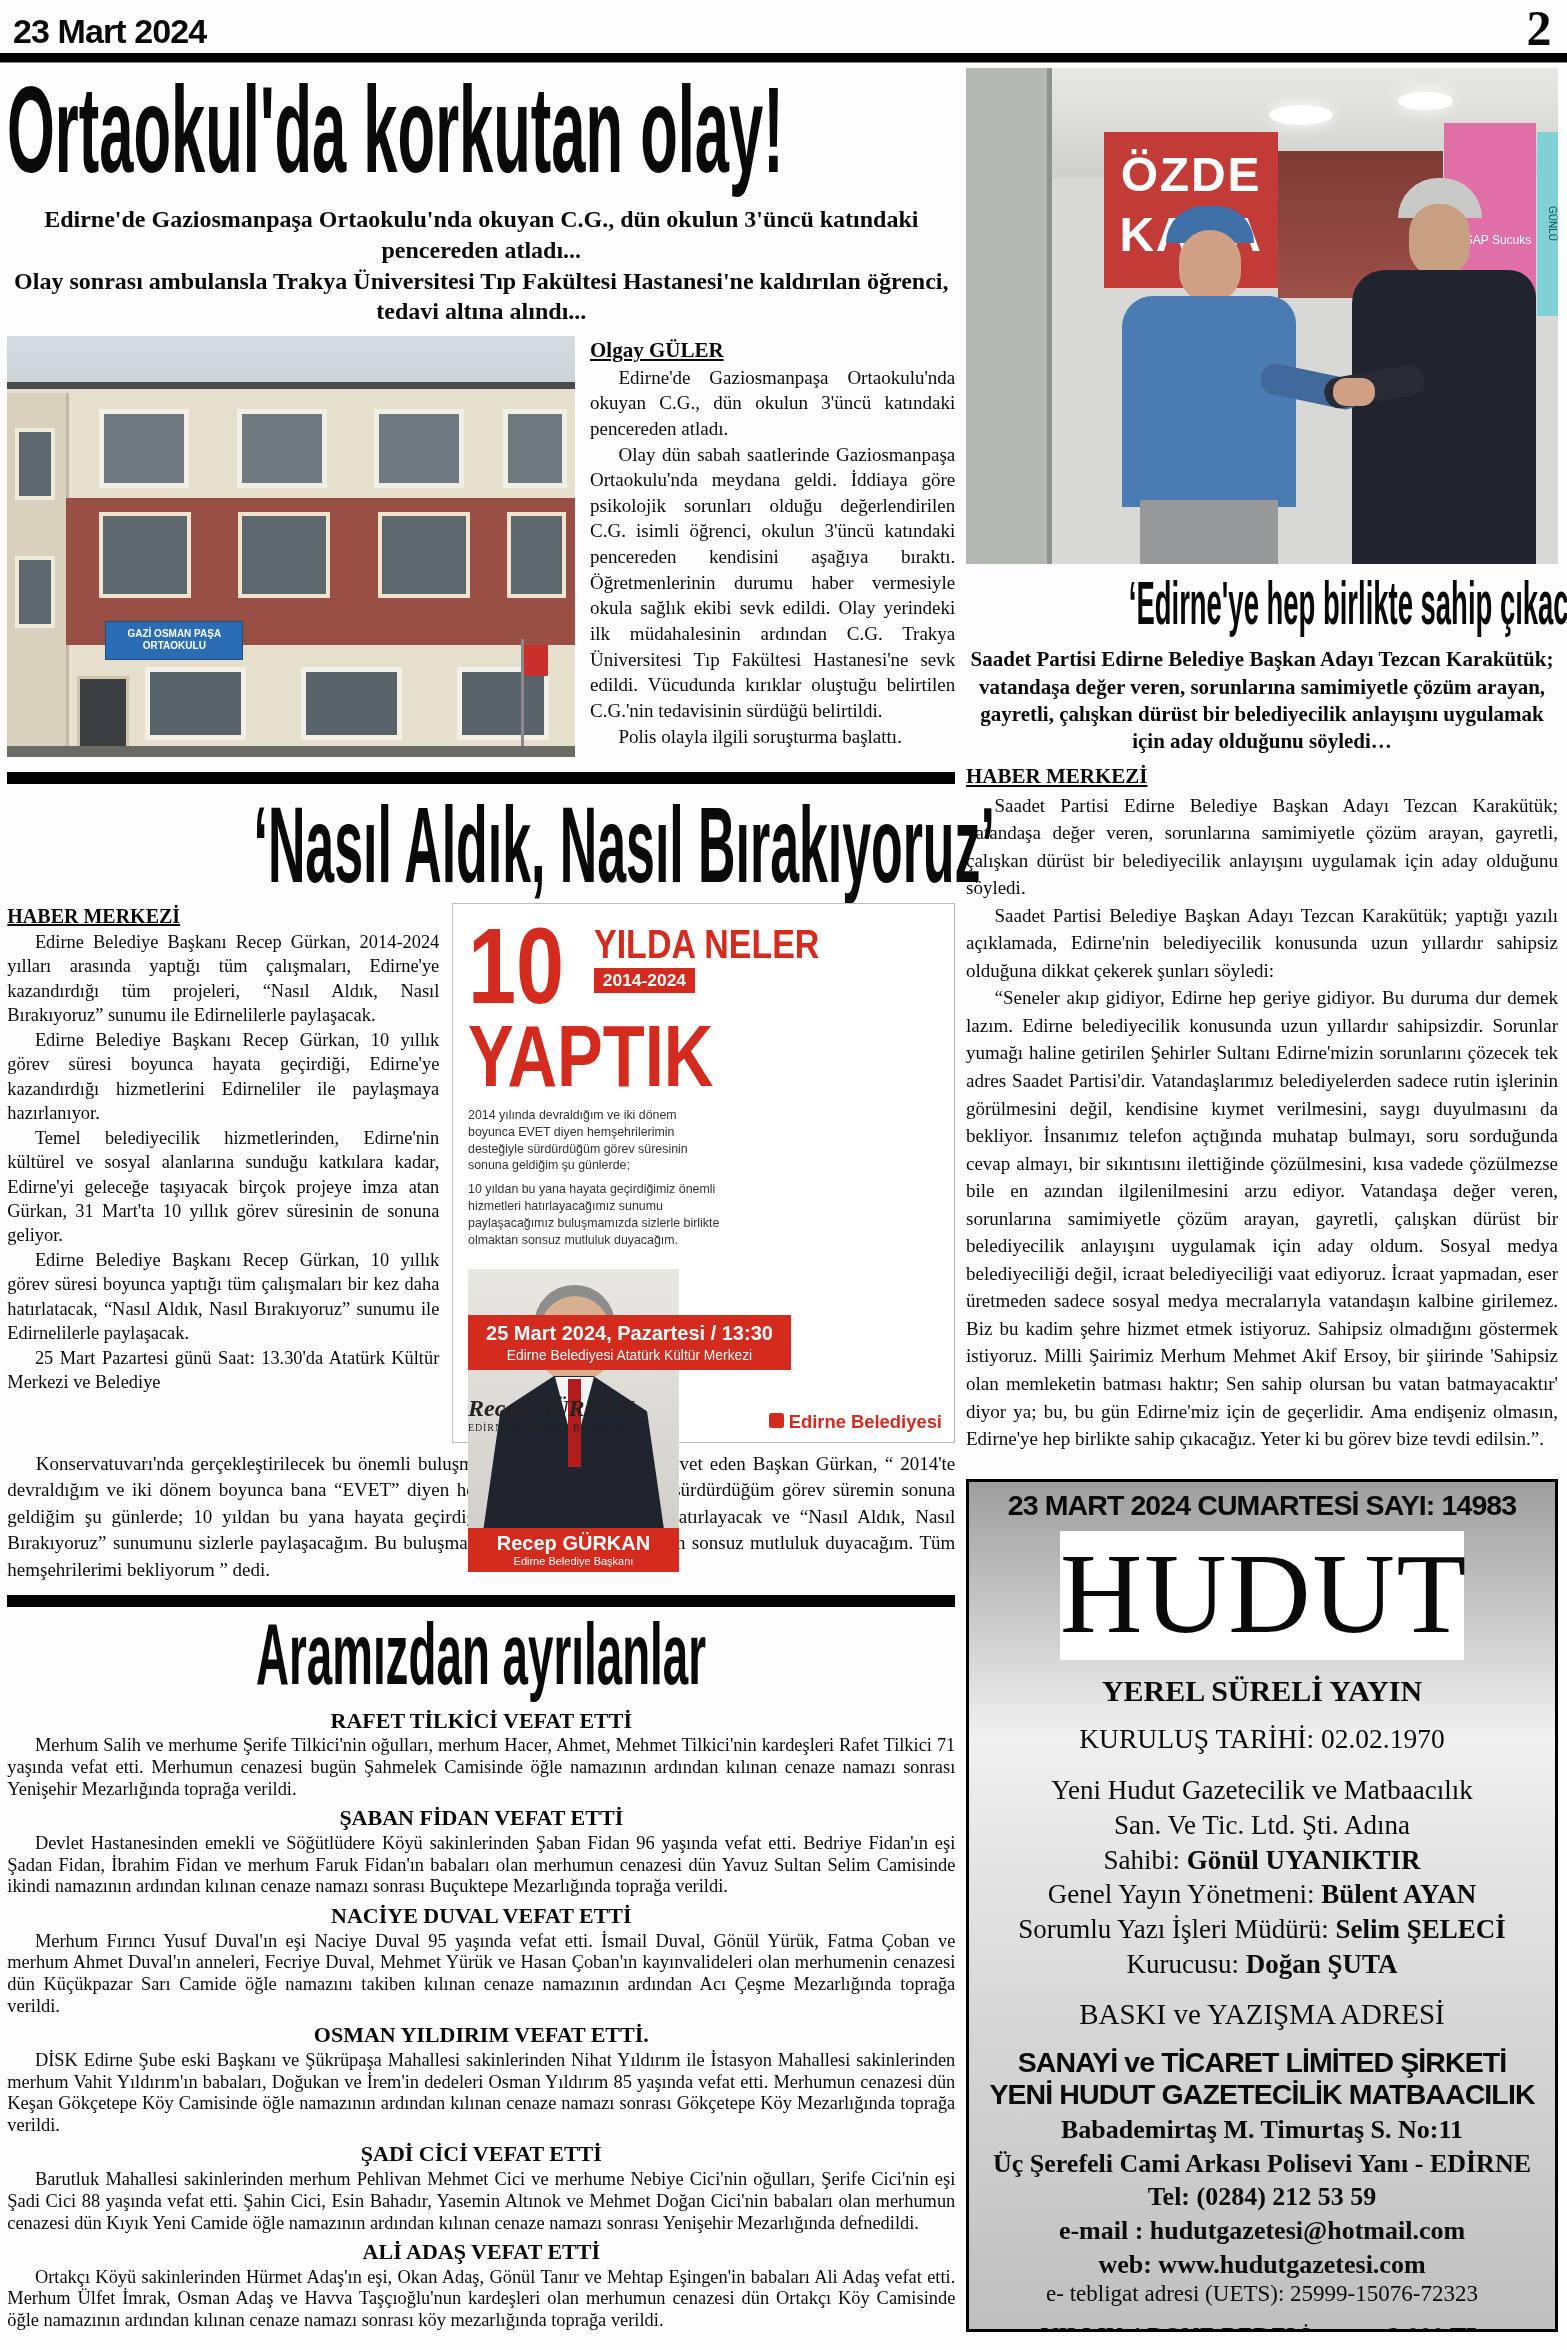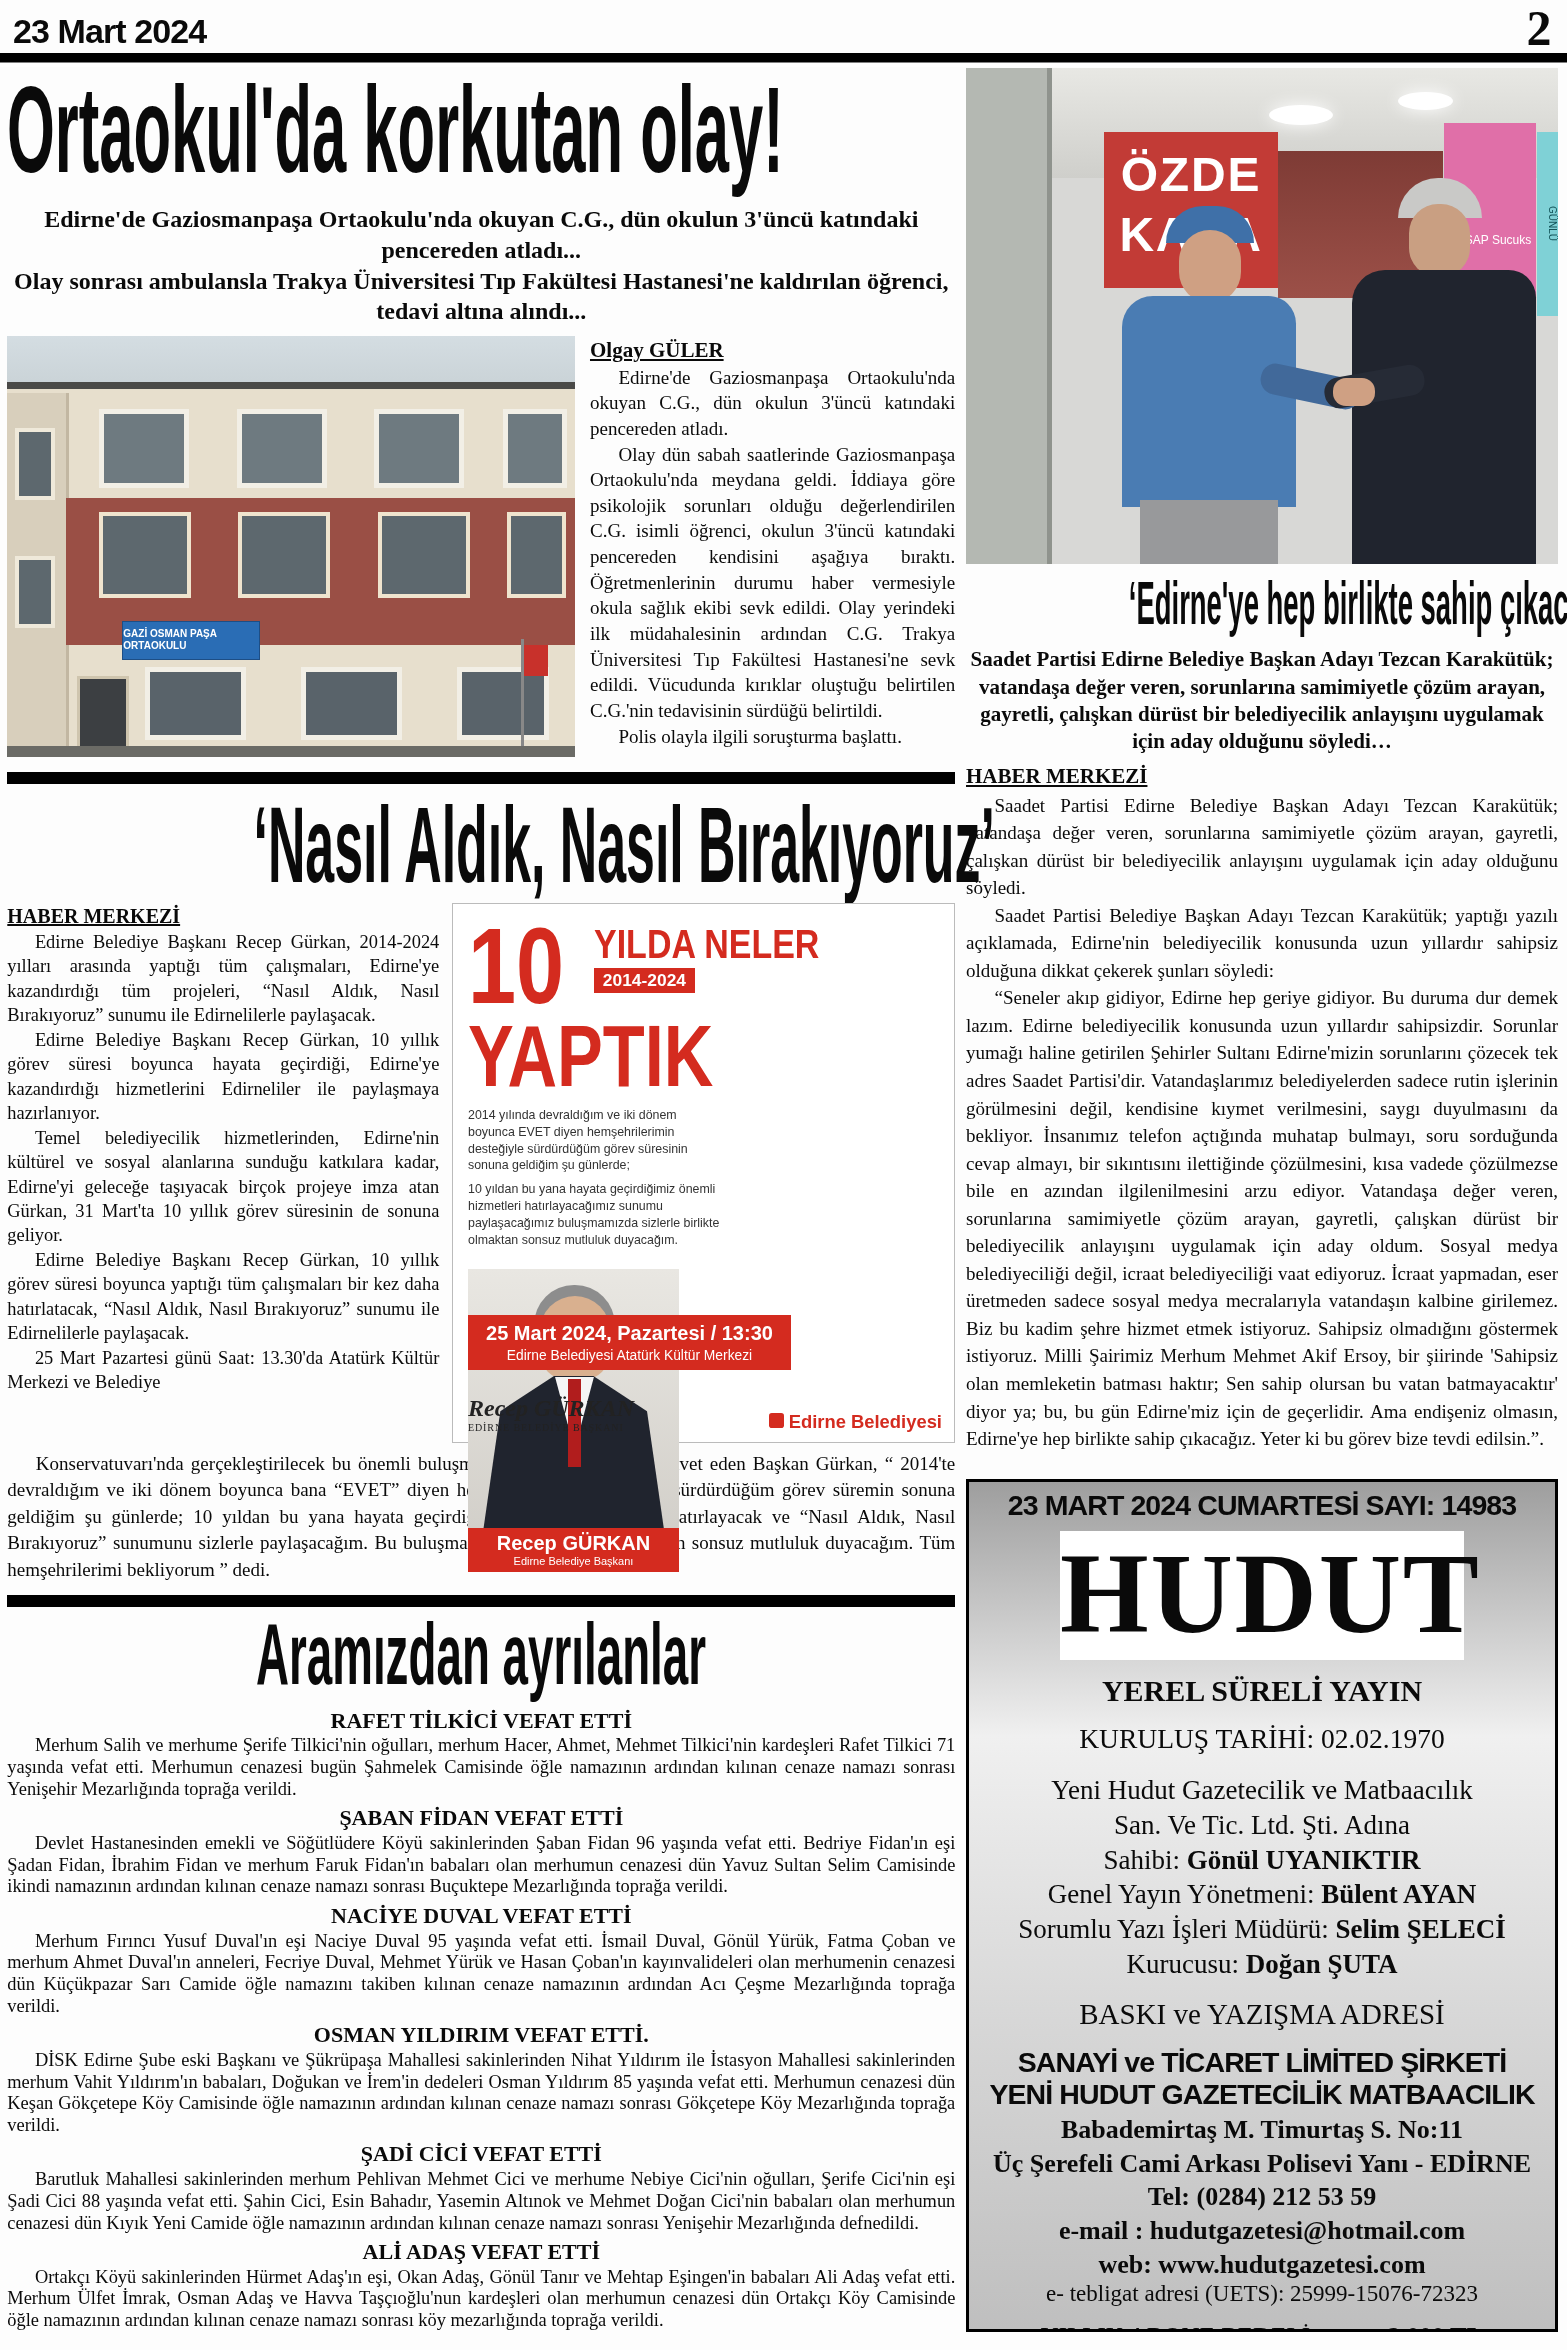--- a/index.html
+++ b/index.html
@@ -78,21 +78,21 @@
   #a3-headline{font-size:61px;height:64px;transform:scaleX(.45);transform-origin:center top;text-align:center;margin:9.2px 0 0 0;}
   #a3-deck{font-size:21px;line-height:1.3;margin:9.2px auto 5.5px auto;width:99%;}
   #a3-text{font-size:19px;line-height:1.45;}
   #a3-text .byline{font-size:21px;}
   
   #imprint{margin-top:26px;width:592px;height:853px;border:3.7px solid #000;box-sizing:border-box;
            background:linear-gradient(180deg,#9e9e9e,#f0f0f0 30%,#d6d6d6 65%,#bfbfbf);
            display:flex;flex-direction:column;align-items:center;text-align:center;padding:5.5px 9.2px;overflow:hidden;}
   #imp-issue{font-family:"Liberation Sans",sans-serif;font-weight:bold;font-size:28.5px;letter-spacing:-0.9px;margin-top:1.8px;}
   #imp-logo-box{background:#fff;width:404px;margin-top:9.2px;padding:5.5px 0 9.2px 0;}
-  #imp-logo{font-family:"Liberation Serif",serif;font-weight:bold;font-size:114px;line-height:1;letter-spacing:1.8px;}
+  #imp-logo{font-family:"Liberation Serif",serif;font-weight:normal;font-size:114px;line-height:1;letter-spacing:1.8px;}
   #imp-pub{font-weight:bold;font-size:30px;margin-top:14.7px;}
   #imp-founded{font-size:27.5px;margin-top:14.7px;}
   #imp-co1{font-size:27px;margin-top:20px;}
   #imp-co2{font-size:27px;margin-top:3.7px;}
   .imp-role{font-size:27px;margin-top:3.7px;}
   .imp-role b{font-weight:bold;}
   #imp-addrhead{font-size:29px;margin-top:18.4px;}
   #imp-cof{font-family:"Liberation Sans",sans-serif;font-weight:bold;font-size:28.5px;line-height:1.15;margin-top:14.7px;letter-spacing:-0.9px;}
   .imp-line{font-weight:bold;font-size:26px;margin-top:3.7px;}
   #imp-uets{font-size:23px;margin-top:1.8px;}
@@ -142,21 +142,21 @@
       <div class="sp" style="left:59px;top:162px;width:509px;height:147px;background:#9a4f45;"></div>
       <div class="winb" style="left:92px;top:176px;width:92px;height:86px;border-color:#efe4ce;"></div>
       <div class="winb" style="left:231px;top:176px;width:92px;height:86px;border-color:#efe4ce;"></div>
       <div class="winb" style="left:371px;top:176px;width:92px;height:86px;border-color:#efe4ce;"></div>
       <div class="winb" style="left:500px;top:176px;width:59px;height:86px;border-color:#efe4ce;"></div>
 
       <div class="win" style="left:138px;top:331px;width:101px;height:73px;background:#59636a;"></div>
       <div class="win" style="left:294px;top:331px;width:101px;height:73px;background:#59636a;"></div>
       <div class="win" style="left:450px;top:331px;width:92px;height:73px;background:#59636a;"></div>
       <div class="sp" style="left:70px;top:340px;width:46px;height:81px;background:#3c3f42;border:3.7px solid #cfc5ae;"></div>
-      <div class="sp" style="left:115px;top:285px;width:138px;height:39px;background:#2a6db5;border:1.8px solid #1d4e86;color:#fff;font-family:'Liberation Sans',sans-serif;font-weight:bold;font-size:10px;text-align:left;line-height:1.2;padding-top:5.5px;box-sizing:border-box;">
+      <div class="sp" style="left:98px;top:285px;width:138px;height:39px;background:#2a6db5;border:1.8px solid #1d4e86;color:#fff;font-family:'Liberation Sans',sans-serif;font-weight:bold;font-size:10px;text-align:center;line-height:1.2;padding-top:5.5px;box-sizing:border-box;">
         <span>GAZİ OSMAN PAŞA ORTAOKULU</span>
       </div>
       <div class="sp" style="left:514px;top:303px;width:2.8px;height:110px;background:#888;"></div>
       <div class="sp" style="left:517px;top:309px;width:24px;height:31px;background:#c8312b;"></div>
       <div class="sp" style="left:0;top:410px;width:568px;height:11px;background:#6b6b66;"></div>
     </div>
 
     <div id="a1-text">
       <div class="byline">Olgay GÜLER</div>
       <p>Edirne'de Gaziosmanpaşa Ortaokulu'nda okuyan C.G., dün okulun 3'üncü katındaki pencereden atladı.</p>

